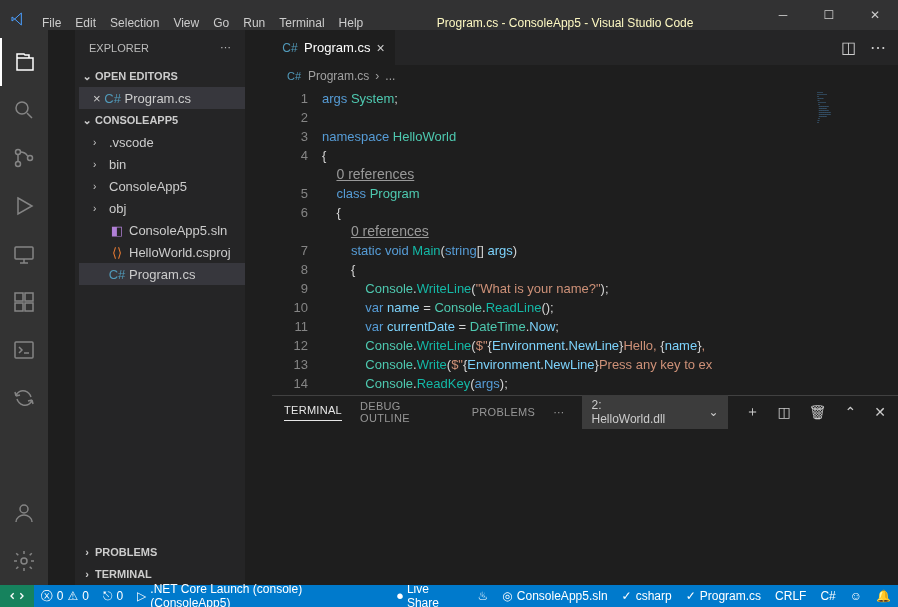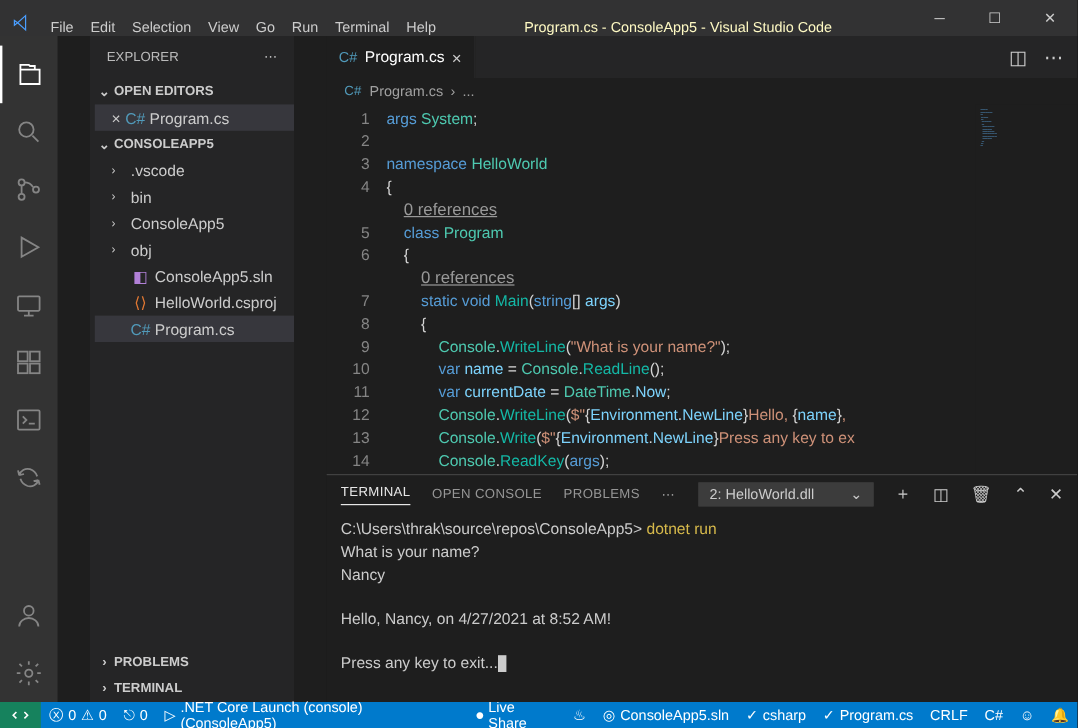--- a/index.html
+++ b/index.html
@@ -247,40 +247,33 @@
             <span class="k-teal">Console</span><span class="k-pun">.</span><span class="k-yel">WriteLine</span><span class="k-pun">(</span><span class="k-str">$"</span><span class="k-pun">{</span><span class="k-var">Environment</span><span class="k-pun">.</span><span class="k-var">NewLine</span><span class="k-pun">}</span><span class="k-str">Hello, </span><span class="k-pun">{</span><span class="k-var">name</span><span class="k-pun">}</span><span class="k-str">,</span>
             <span class="k-teal">Console</span><span class="k-pun">.</span><span class="k-yel">Write</span><span class="k-pun">(</span><span class="k-str">$"</span><span class="k-pun">{</span><span class="k-var">Environment</span><span class="k-pun">.</span><span class="k-var">NewLine</span><span class="k-pun">}</span><span class="k-str">Press any key to ex</span>
             <span class="k-teal">Console</span><span class="k-pun">.</span><span class="k-yel">ReadKey</span><span class="k-pun">(</span><span class="k-blue">args</span><span class="k-pun">);</span>
         </div>
       <div class="minimap">▬▬▬<br>▬▬▬▬▬<br>▬<br>&nbsp;▬▬▬<br>&nbsp;▬<br>&nbsp;&nbsp;▬▬▬▬<br>&nbsp;&nbsp;▬<br>&nbsp;&nbsp;&nbsp;▬▬▬▬▬<br>&nbsp;&nbsp;&nbsp;▬▬▬▬<br>&nbsp;&nbsp;&nbsp;▬▬▬▬▬<br>&nbsp;&nbsp;&nbsp;▬▬▬▬▬▬<br>&nbsp;&nbsp;&nbsp;▬▬▬▬▬▬<br>&nbsp;&nbsp;&nbsp;▬▬▬▬<br>&nbsp;&nbsp;▬<br>&nbsp;▬<br>▬</div>
     </div>
 
     <div class="panel">
       <div class="panel-tabs">
         <span class="pt active">TERMINAL</span>
-        <span class="pt">OPEN CONSOLE</span>
+        <span class="pt">DEBUG OUTLINE</span>
         <span class="pt">PROBLEMS</span>
         <span class="pt">⋯</span>
         <div class="drop">
             <span>2: HelloWorld.dll</span>
             <span>⌄</span>
           </div>
         <span class="picon">＋</span>
         <span class="picon">◫</span>
         <span class="picon">🗑</span>
         <span class="picon">⌃</span>
         <span class="picon">✕</span>
       </div>
-      <div class="term"><span>C:\Users\thrak\source\repos\ConsoleApp5&gt; </span><span class="cmd">dotnet run</span>
-<span>What is your name?</span>
-<span>Nancy</span>
-
-<span>Hello, Nancy, on 4/27/2021 at 8:52 AM!</span>
-
-<span>Press any key to exit...</span><span class="cursor"></span></div>
     </div>
   </div>
 </div>
 
 <div class="statusbar">
   <div class="sb remote">
       <svg viewBox="0 0 24 24" width="14" height="14" fill="none" stroke="#fff" stroke-width="2">
         <path d="M7 8l-4 4 4 4M17 8l4 4-4 4"></path>
       </svg>
     </div>

